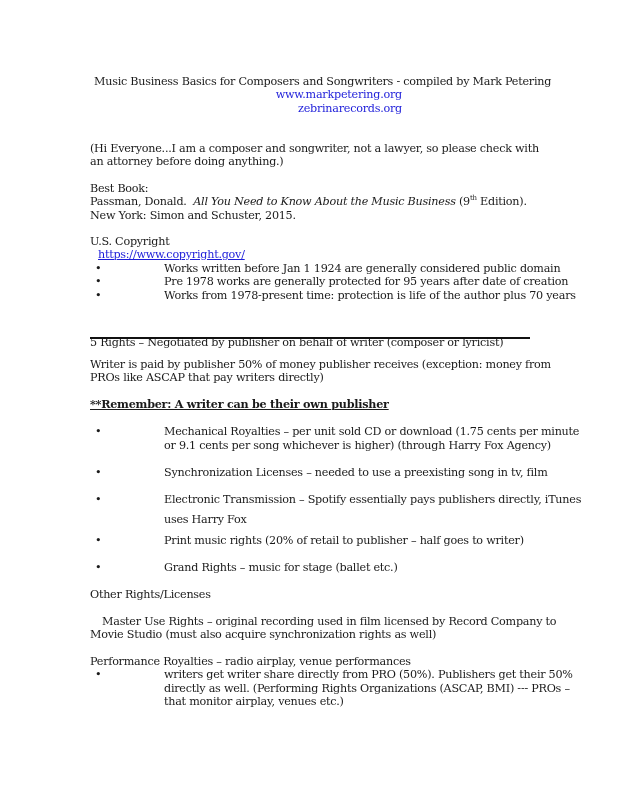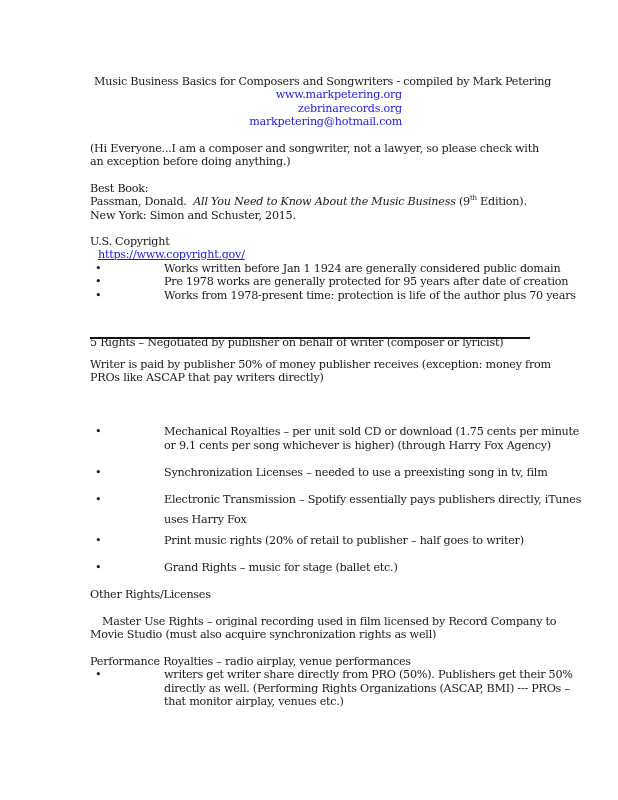--- a/index.html
+++ b/index.html
@@ -21,24 +21,23 @@
   sup { font-size: 7px; line-height: 0; }
 </style>
 </head>
 <body>
 
 <div class="page">
 
   <div class="txt title">Music Business Basics for Composers and Songwriters - compiled by Mark Petering</div>
   <div class="txt right link" style="top:88px;">www.markpetering.org</div>
   <div class="txt right link" style="top:102px;">zebrinarecords.org</div>
-  <div class="txt right link" style="top:115px;">markpetering@hotmail.com</div>
 
   <div class="txt" style="left:90px; top:142px;">(Hi Everyone...I am a composer and songwriter, not a lawyer, so please check with</div>
-  <div class="txt" style="left:90px; top:155px;">an exception before doing anything.)</div>
+  <div class="txt" style="left:90px; top:155px;">an attorney before doing anything.)</div>
 
   <div class="txt" style="left:90px; top:182px;">Best Book:</div>
   <div class="txt" style="left:90px; top:195px;">
     <span>Passman, Donald.</span>&nbsp;
     <i>All You Need to Know About the Music Business</i>
     <span>(9</span><sup>th</sup><span> Edition).</span>
   </div>
   <div class="txt" style="left:90px; top:209px;">New York: Simon and Schuster, 2015.</div>
 
   <div class="txt" style="left:90px; top:235px;">U.S. Copyright</div>
@@ -56,20 +55,21 @@
     <span class="dot">•</span>
     <span class="btxt">Works from 1978-present time: protection is life of the author plus 70 years</span>
   </div>
 
   <div class="txt" style="left:90px; top:336px;text-align:center;">5 Rights – Negotiated by publisher on behalf of writer (composer or lyricist)</div>
   <div class="hr-line" style="top:337px;"></div>
 
   <div class="txt" style="left:90px; top:358px;">Writer is paid by publisher 50% of money publisher receives (exception: money from</div>
   <div class="txt" style="left:90px; top:371px;">PROs like ASCAP that pay writers directly)</div>
 
+  <div class="txt bold-u" style="left:90px; top:398px;">**Remember: A writer can be their own publisher</div>
 
   <div class="bullet-item" style="top:425px;">
     <span class="dot">•</span>
     <span class="btxt">Mechanical Royalties – per unit sold CD or download (1.75 cents per minute</span>
     <span class="btxt" style="top:13.5px;">or 9.1 cents per song whichever is higher) (through Harry Fox Agency)</span>
   </div>
   <div class="bullet-item" style="top:466px;">
     <span class="dot">•</span>
     <span class="btxt">Synchronization Licenses – needed to use a preexisting song in tv, film</span>
   </div>

